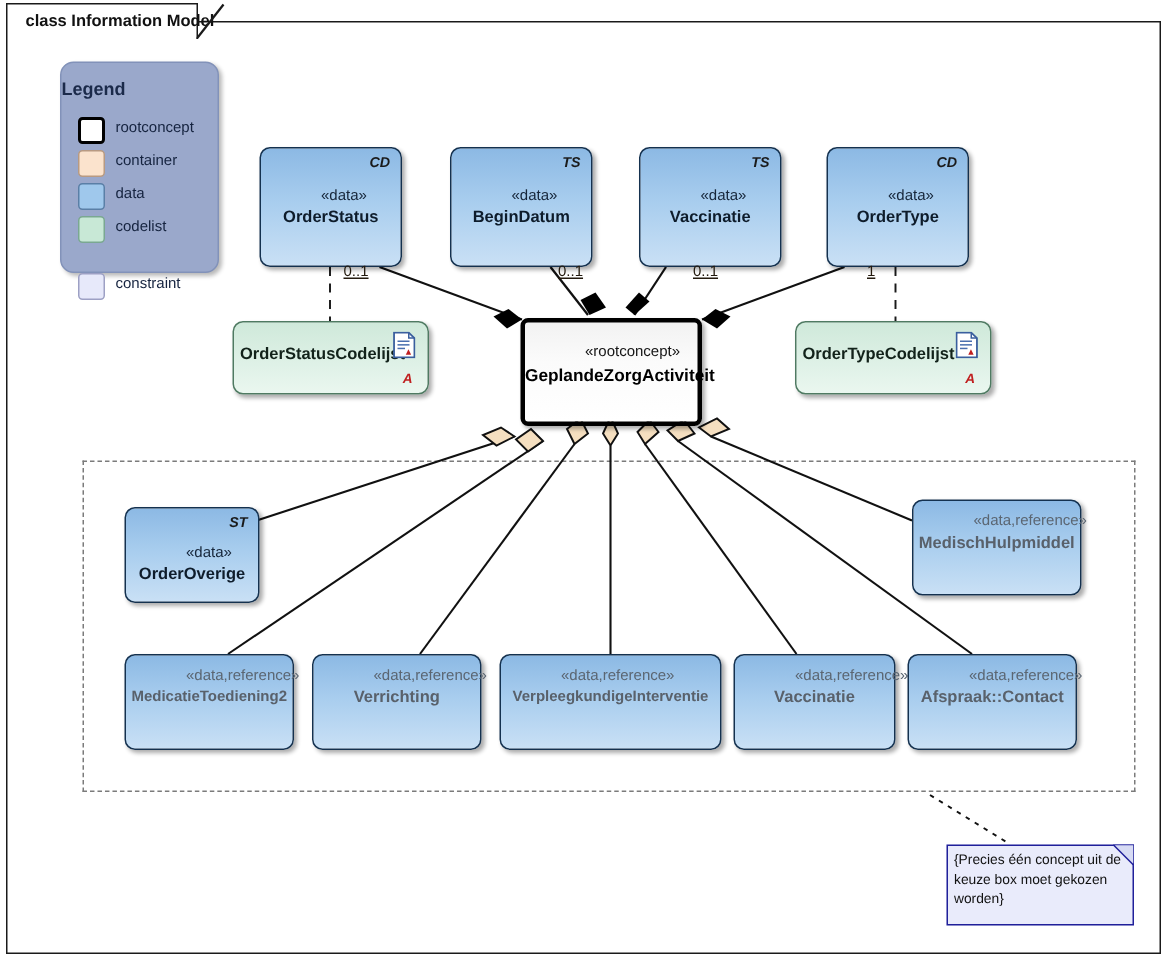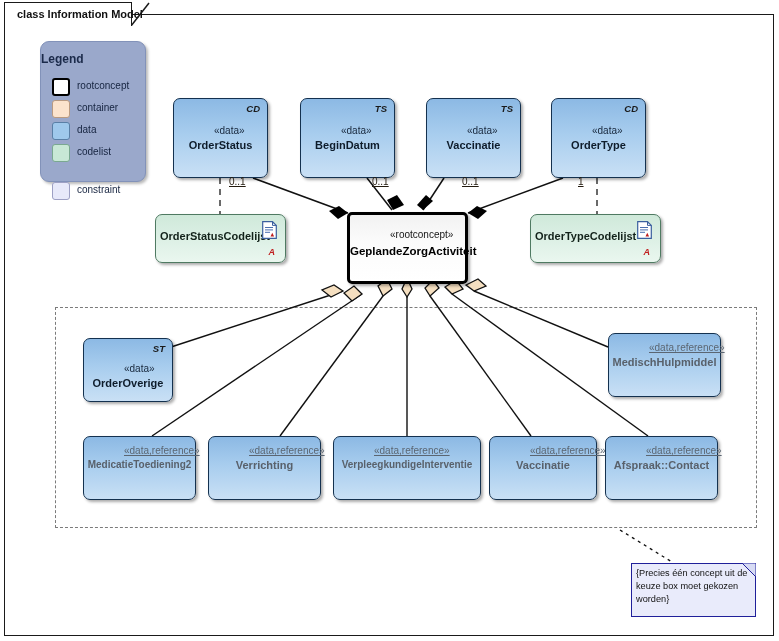--- a/index.html
+++ b/index.html
@@ -73,21 +73,21 @@
 
   
   .data-node{
     border:1.3px solid #14314f;
     background:linear-gradient(to bottom,#8cb9e4 0%,#a8cdee 45%,#c9e0f5 100%);
   }
   .data-node .stereo{color:#16263a;}
   .data-node .nm{color:#0e1c2b;}
 
   
-  .ref-node .stereo{color:#5b6672;text-decoration:underline;}
+  .ref-node .stereo{color:#5b6672;}
   .ref-node .nm{color:#59616b;}
 
   
   .codelist-node{
     border:1.3px solid #4f7a62;
     background:linear-gradient(to bottom,#cfe9da 0%,#dff1e7 60%,#eaf7ef 100%);
   }
   .codelist-node .nm{color:#12221a;}
 
   

